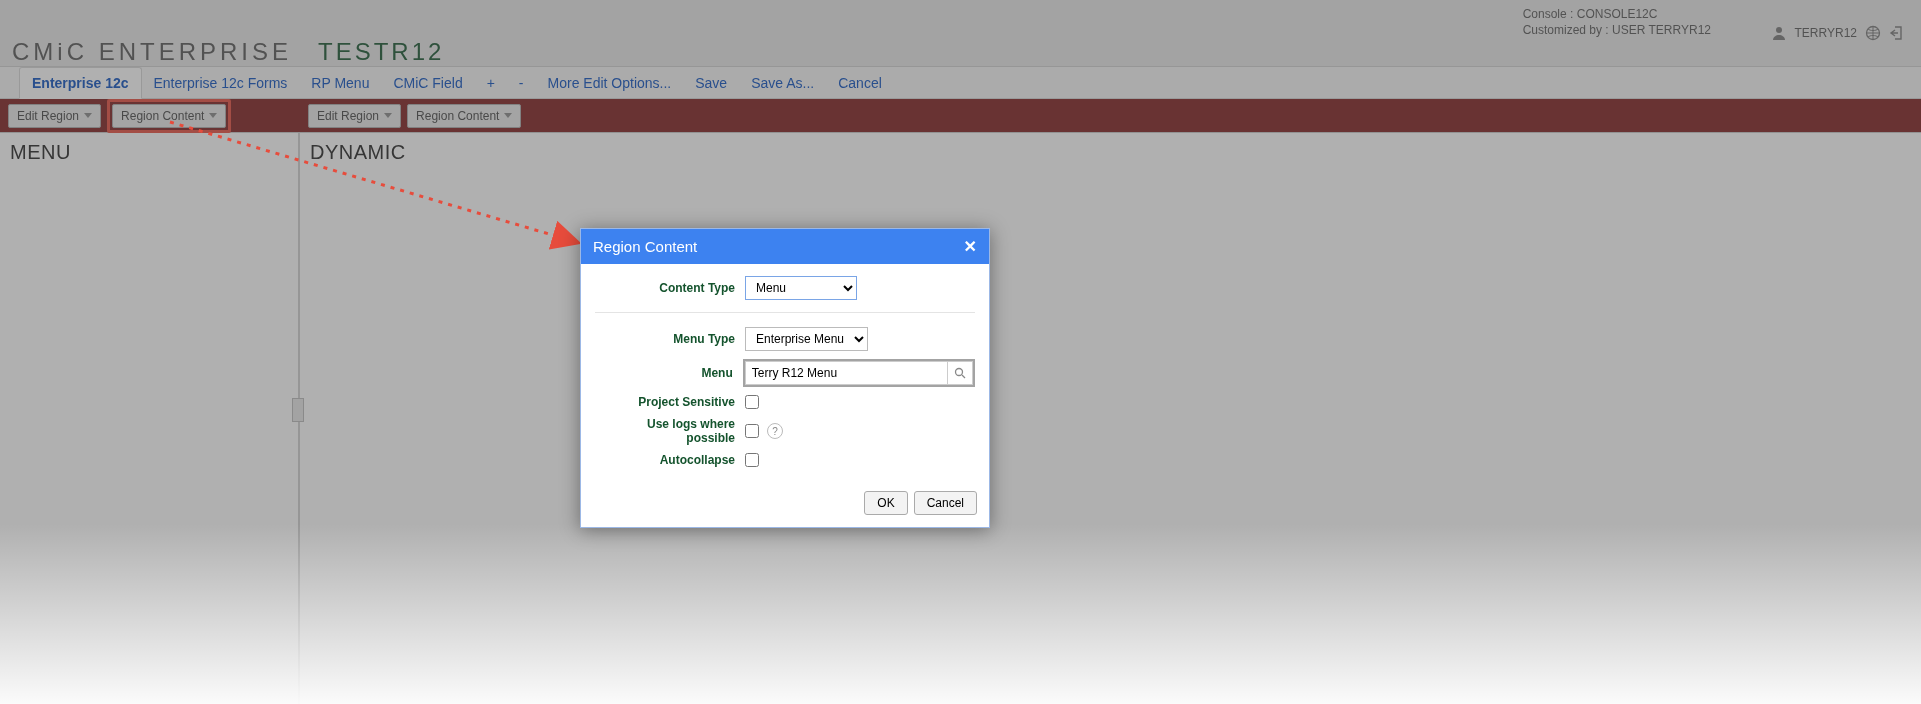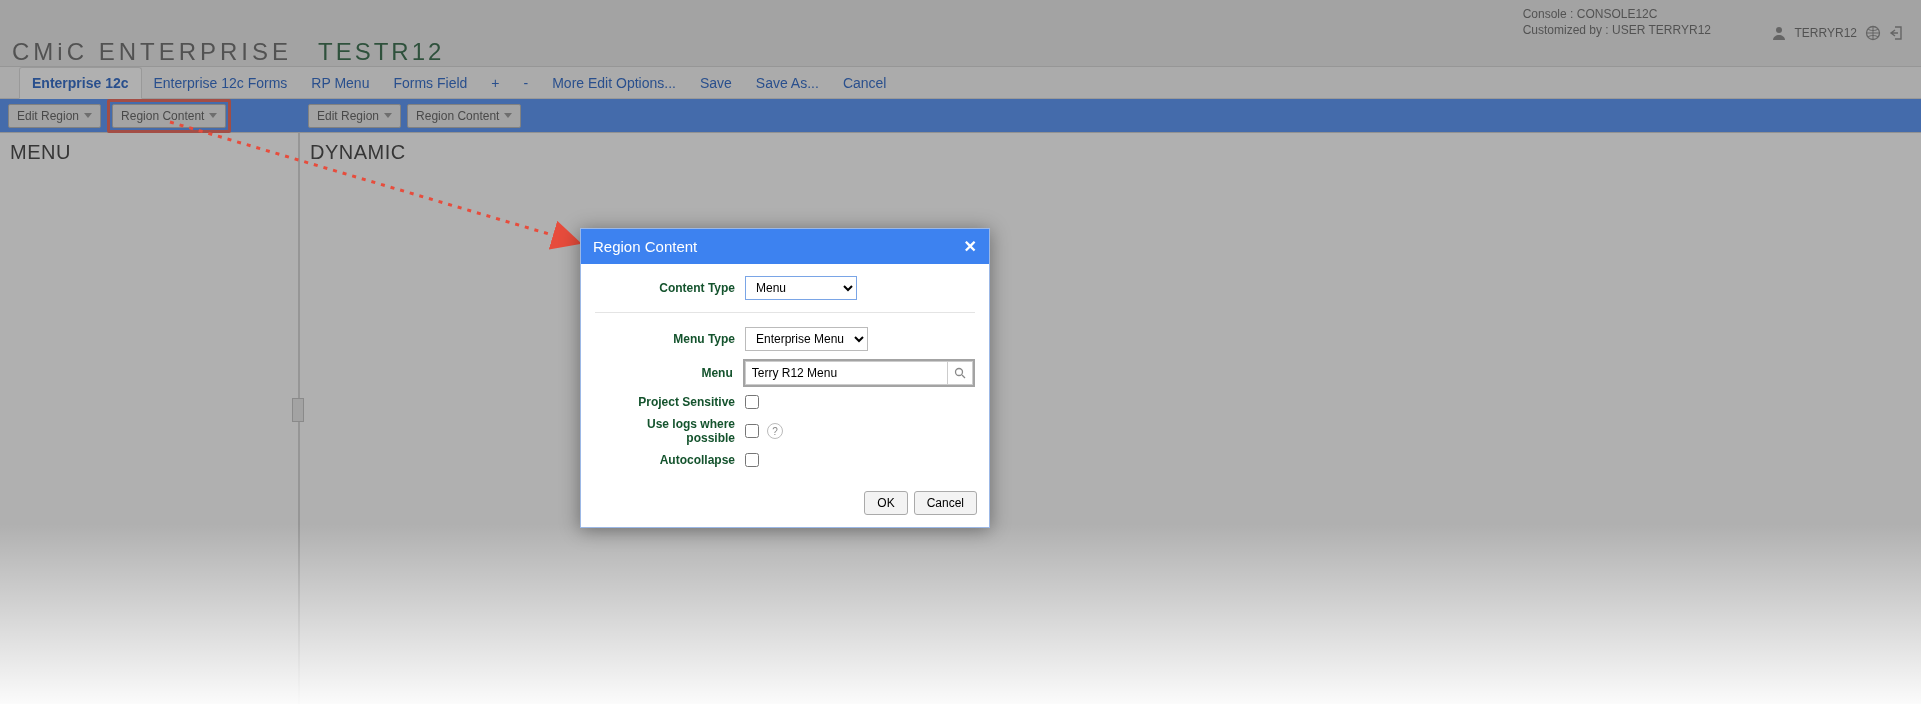--- a/index.html
+++ b/index.html
@@ -86,21 +86,21 @@
     font-weight: bold;
     border: 1px solid #d6d6d6;
     border-bottom: 1px solid #fff;
     background: #fff;
     border-radius: 3px 3px 0 0;
     margin-bottom: -1px;
   }
   
   .toolbar-row {
     height: 34px;
-    background: #3b82f6;
+    background: #7f1d1d;
     border-bottom: 1px solid #c8c8c8;
     display: flex;
     align-items: center;
   }
   .region-toolbar {
     display: flex;
     align-items: center;
     gap: 6px;
     padding-left: 8px;
   }
@@ -290,21 +290,21 @@
           <path d="M6 2h6v12H6M2 8h7M6 5l-4 3 4 3" fill="none" stroke="#777" stroke-width="1.4"></path>
         </svg>
     </span>
   </div>
 </div>
 
 <div class="tabs-bar">
   <div class="tab active">Enterprise 12c</div>
   <div class="tab">Enterprise 12c Forms</div>
   <div class="tab">RP Menu</div>
-  <div class="tab">Forms Field</div>
+  <div class="tab">CMiC Field</div>
   <div class="tab">+</div>
   <div class="tab">-</div>
   <div class="tab">More Edit Options...</div>
   <div class="tab">Save</div>
   <div class="tab">Save As...</div>
   <div class="tab">Cancel</div>
 </div>
 
 <div class="toolbar-row">
   <div class="region-toolbar" style="width:300px">

